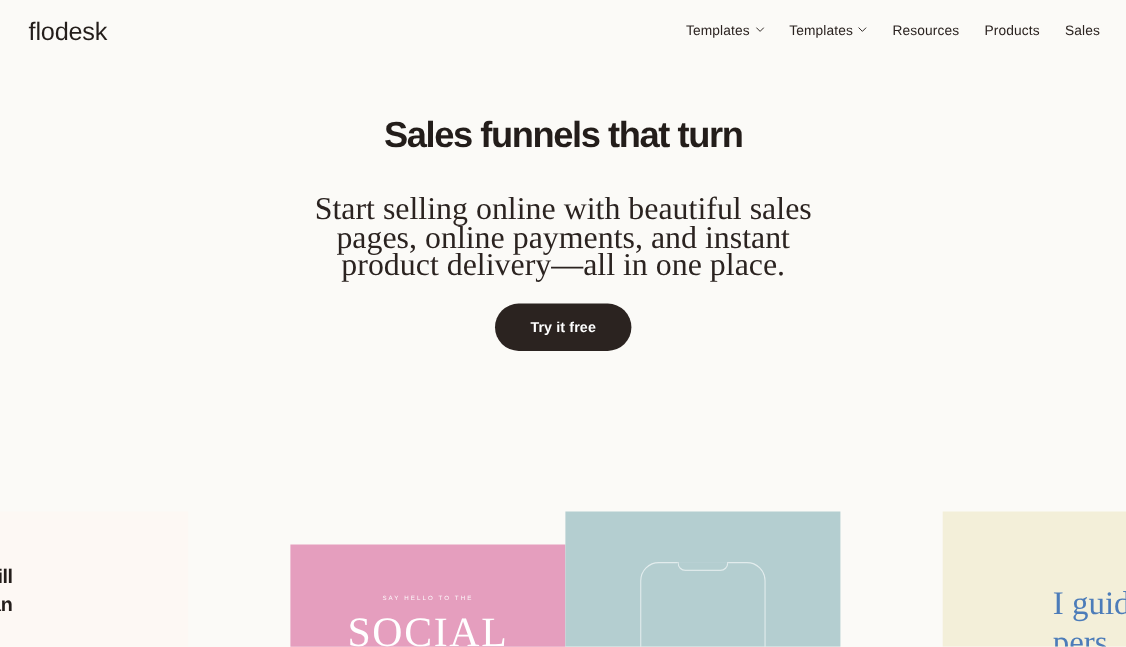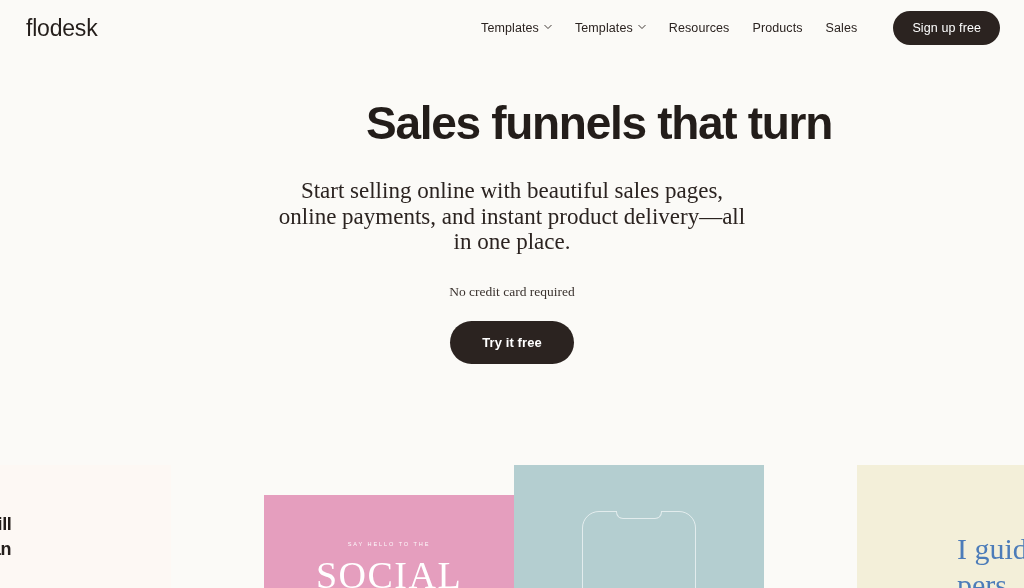--- a/index.html
+++ b/index.html
@@ -73,32 +73,31 @@
   }
 
   
   .hero {
     text-align: center;
     padding-top: 44px;
   }
   .hero-title {
     font-family: "Liberation Sans", sans-serif;
     font-weight: 700;
-    font-size: 46px;
+    font-size: 33px;
     line-height: 46px;
     letter-spacing: -1.3px;
     color: #231d1a;
     max-width: 640px;
     margin: 0 auto;
-    text-align: right;
   }
   .hero-title .line2 { display: block; }
   .hero-sub {
     font-family: "Liberation Serif", serif;
-    font-size: 23px;
+    font-size: 29px;
     line-height: 25.5px;
     color: #2b2320;
     margin: 32px auto 0;
     max-width: 470px;
   }
   .hero-note {
     font-family: "Liberation Serif", serif;
     font-size: 13.5px;
     color: #3a322e;
     margin-top: 29px;
@@ -260,32 +259,30 @@
     </a>
 
     <a class="nav-item">
       <span>Products</span>
     </a>
 
     <a class="nav-item">
       <span>Sales</span>
     </a>
 
-    <button class="signup-btn">Sign up free</button>
   </nav>
 </div>
 
 <section class="hero">
   <h1 class="hero-title">
     <span>Sales funnels that turn</span>
   </h1>
 
   <p class="hero-sub">Start selling online with beautiful sales pages, online payments, and instant product delivery—all in one place.</p>
 
-  <p class="hero-note">No credit card required</p>
 
   <button class="cta-btn">Try it free</button>
 </section>
 
 <div class="cards">
 
   <div class="card card-left">
     <div class="card-left-text" style="white-space: pre;">llo to a
 ence that will
 nome into an</div>

